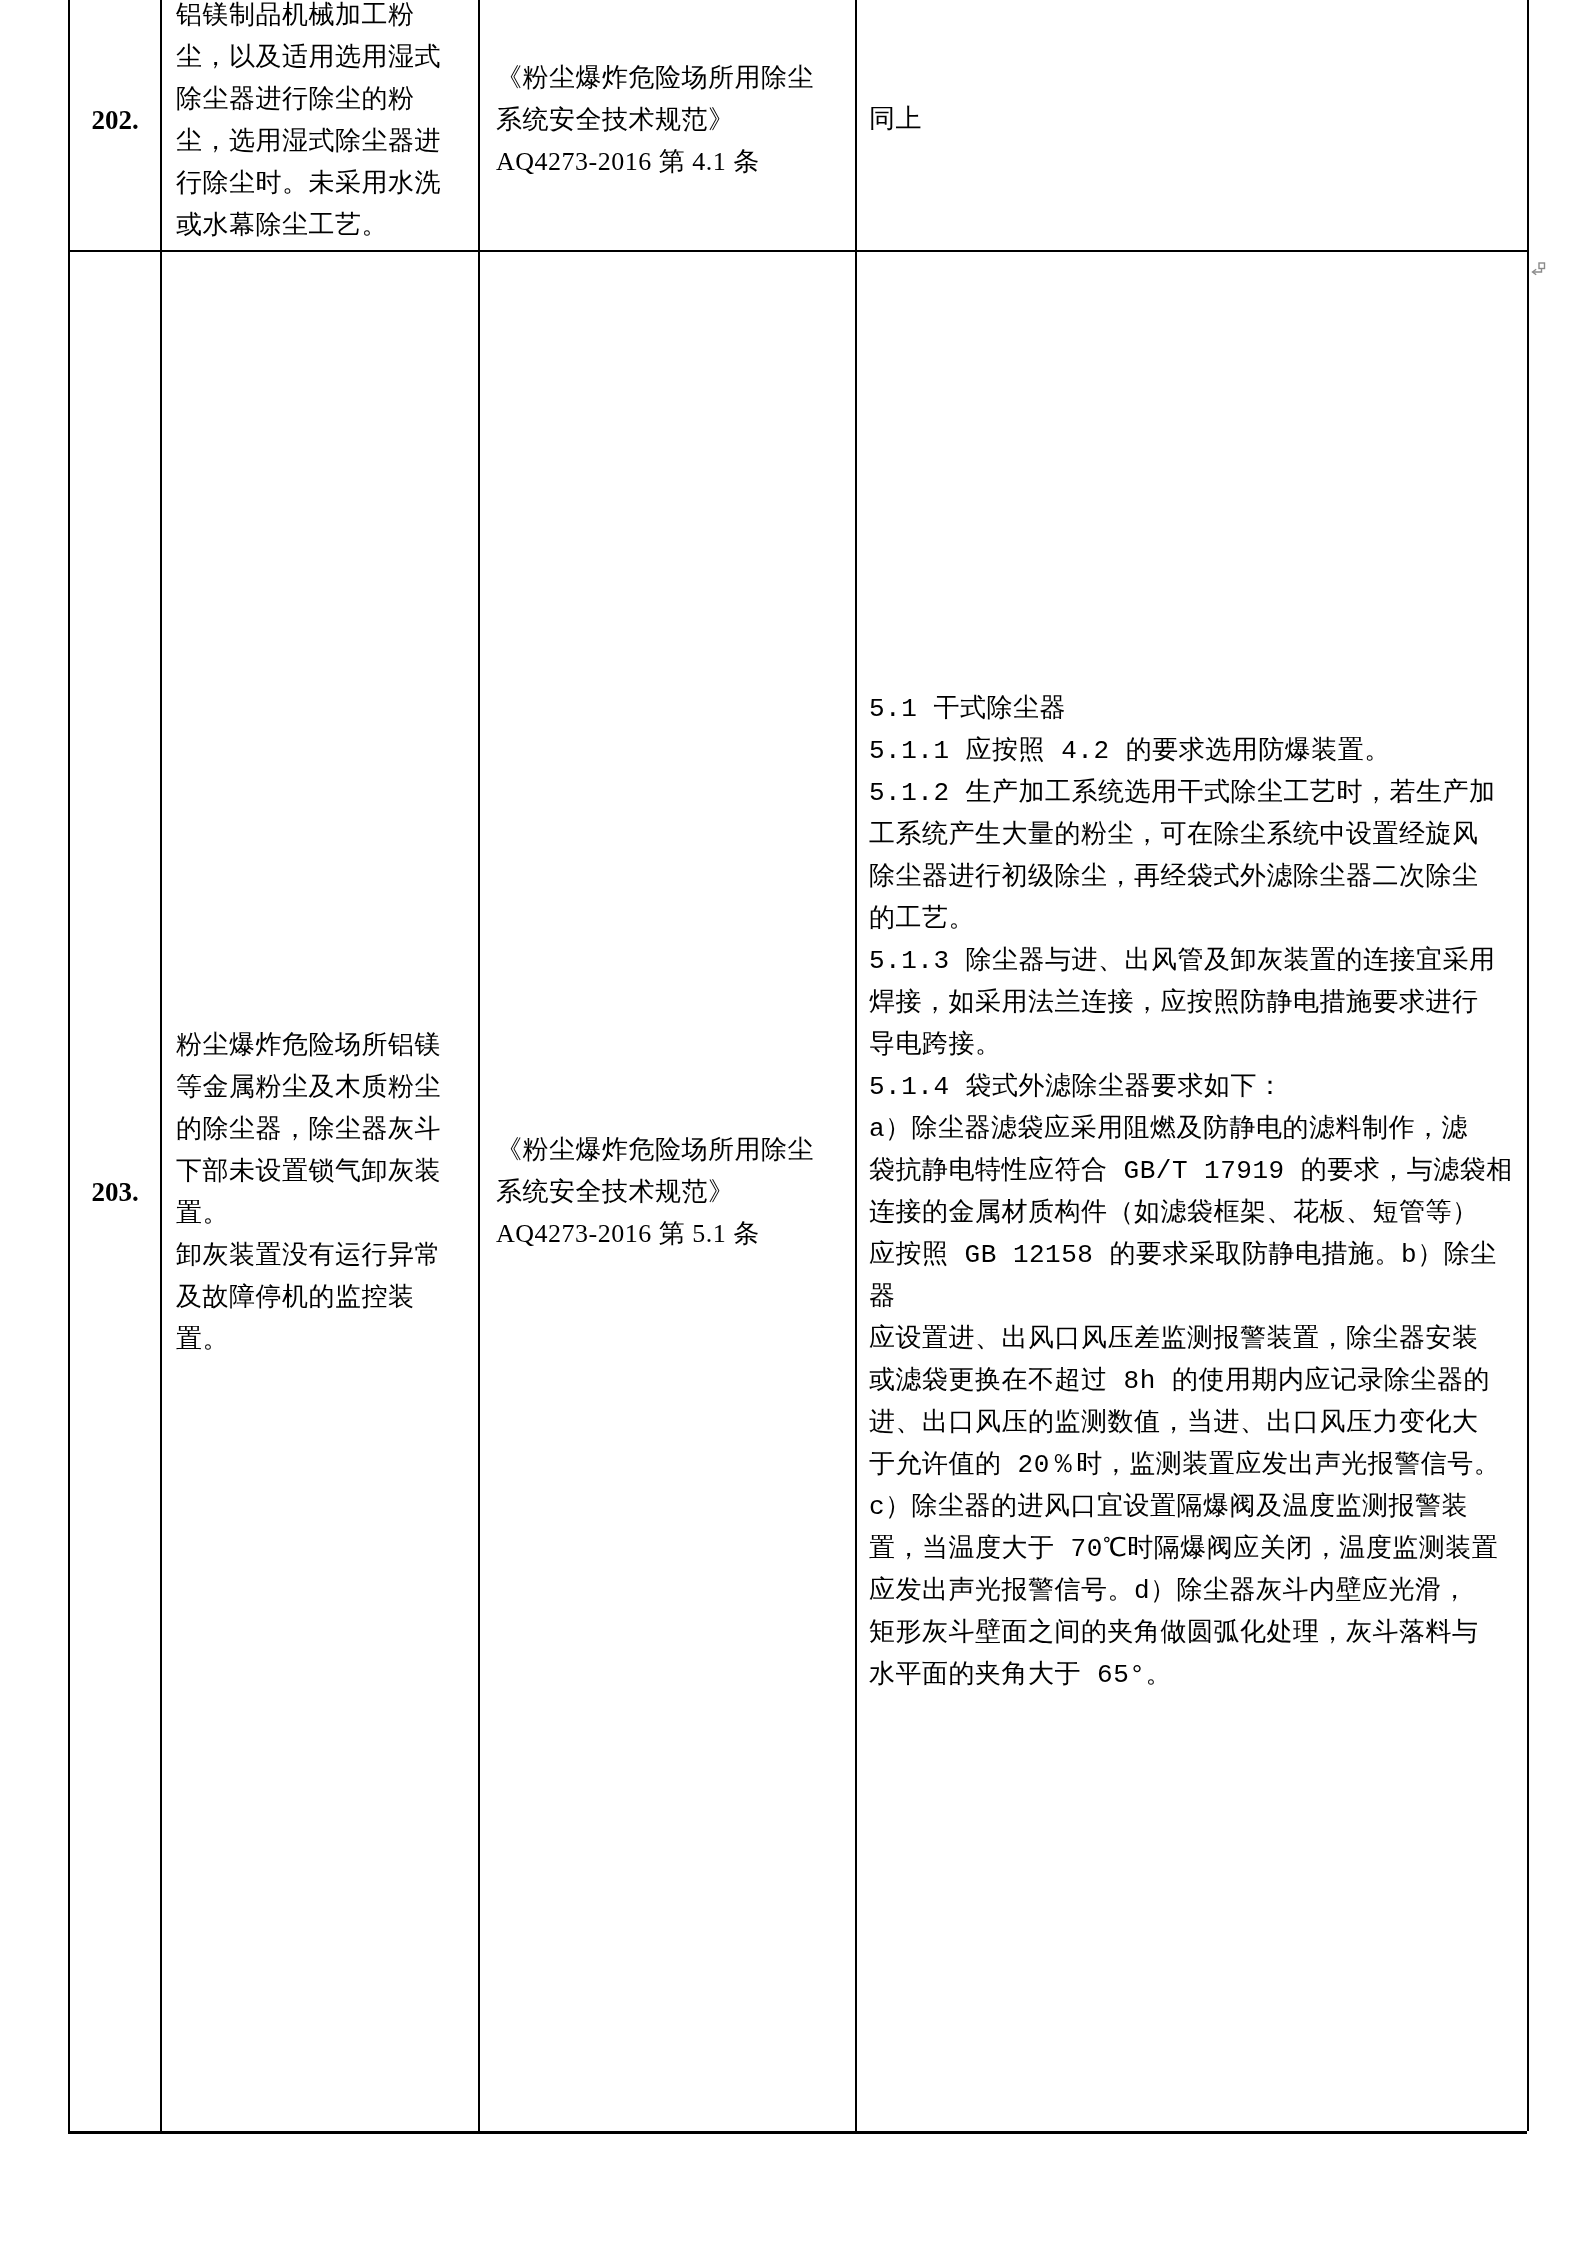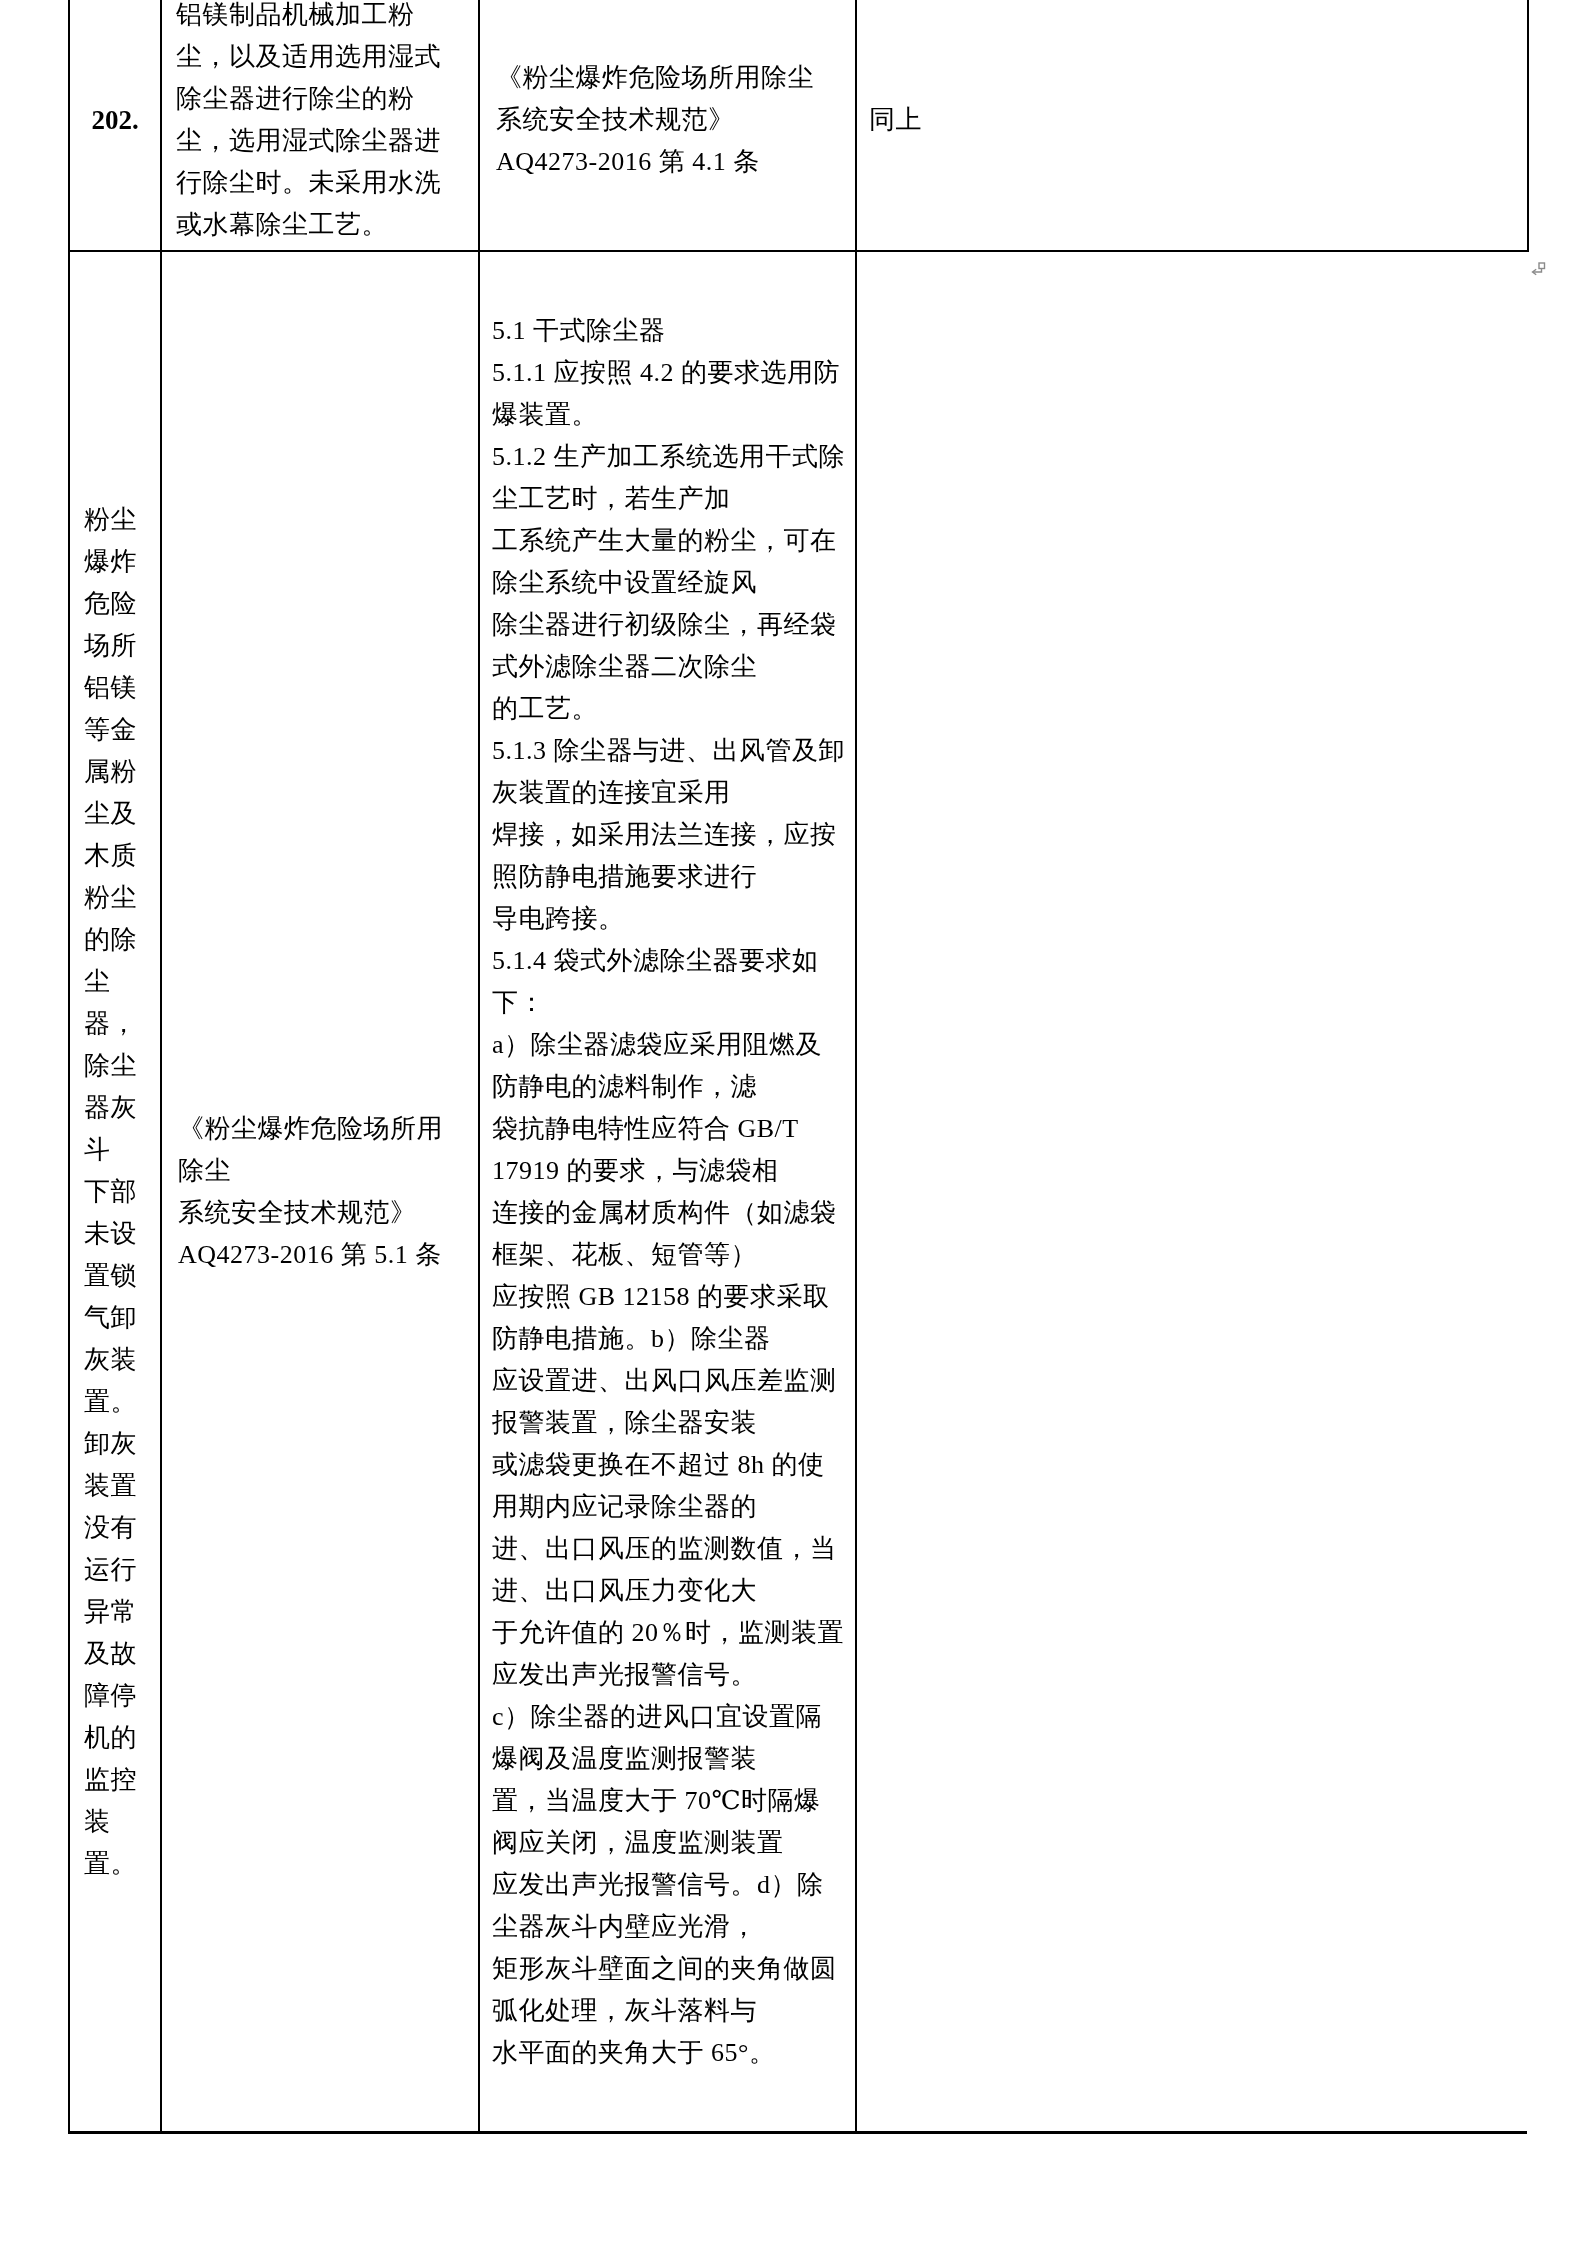--- a/index.html
+++ b/index.html
@@ -48,21 +48,21 @@
     letter-spacing: 0.5px;
   }
   .num-text {
     font-size: 27px;
     line-height: 42px;
     white-space: nowrap;
     font-weight: bold;
   }
   .td-desc .cell-text  { padding: 0 12px 0 14px; }
   .td-basis .cell-text { padding: 0 10px 0 16px; }
-  .td-req .cell-text   { padding: 0 8px 0 12px; }
+  .td-req .cell-text   { padding: 0 8px 0 12px; font-family: Liberation Mono, monospace; }
   .para-mark {
     position: absolute;
     left: 1530px;
     top: 261px;
     width: 16px;
     height: 18px;
   }
 </style>
 </head>
 <body>
@@ -87,20 +87,23 @@
         <div class="cell-text">《粉尘爆炸危险场所用除尘
 系统安全技术规范》
 AQ4273-2016 第 4.1 条</div>
       </div>
       <div class="td td-req">
         <div class="cell-text">同上</div>
       </div>
     </div>
 
     <div class="tr tr-203">
+      <div class="td td-num">
+        <span class="num-text">203.</span>
+      </div>
       <div class="td td-desc">
         <div class="cell-text">粉尘爆炸危险场所铝镁
 等金属粉尘及木质粉尘
 的除尘器，除尘器灰斗
 下部未设置锁气卸灰装
 置。
 卸灰装置没有运行异常
 及故障停机的监控装
 置。</div>
       </div>

